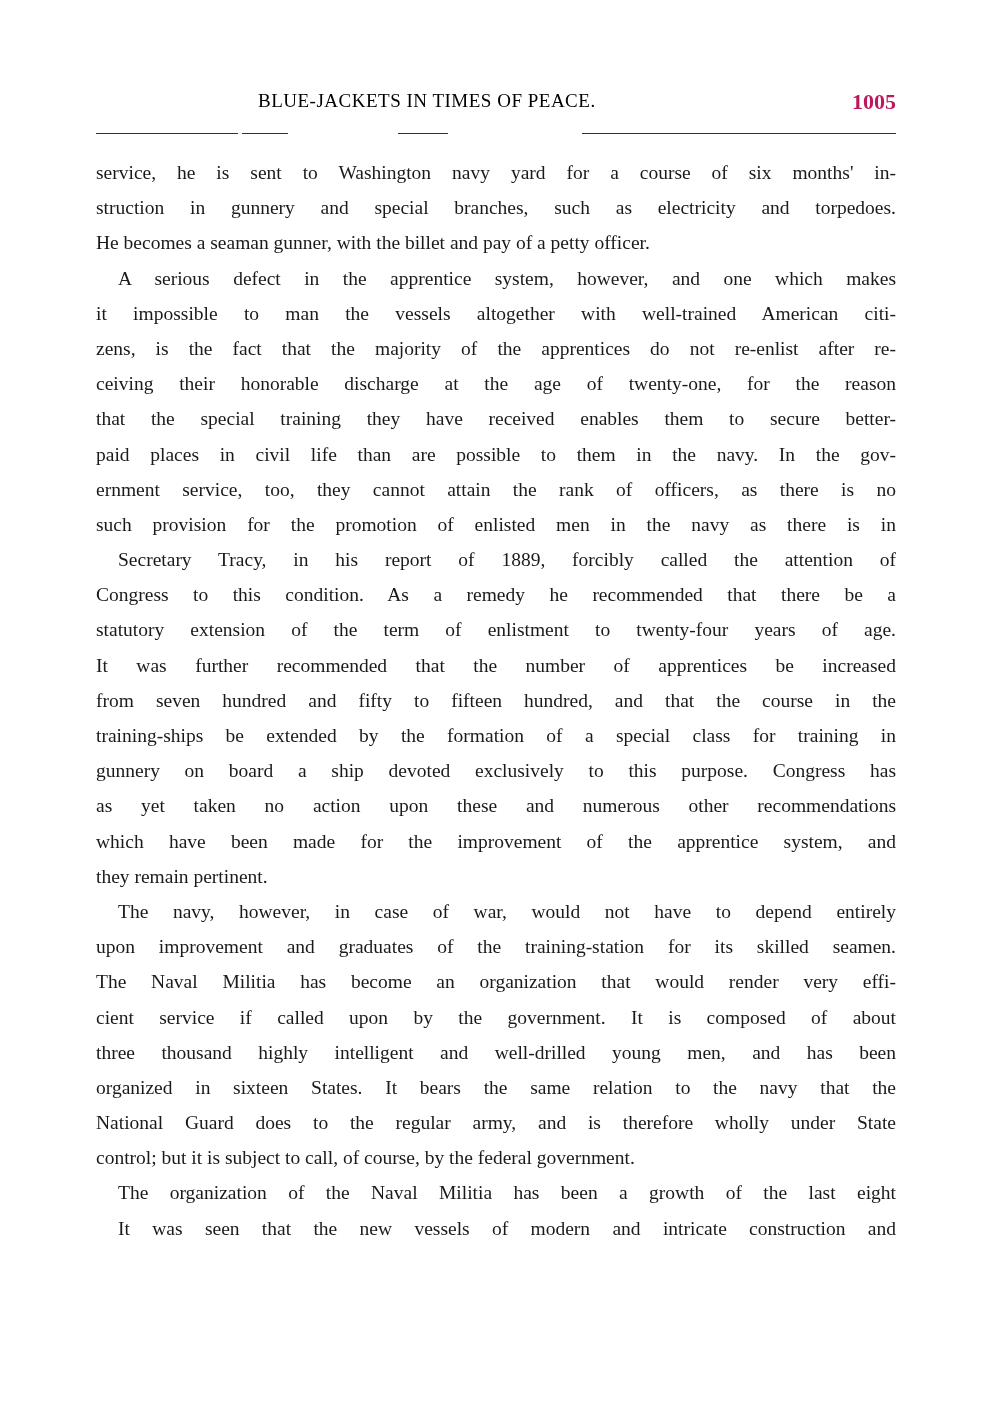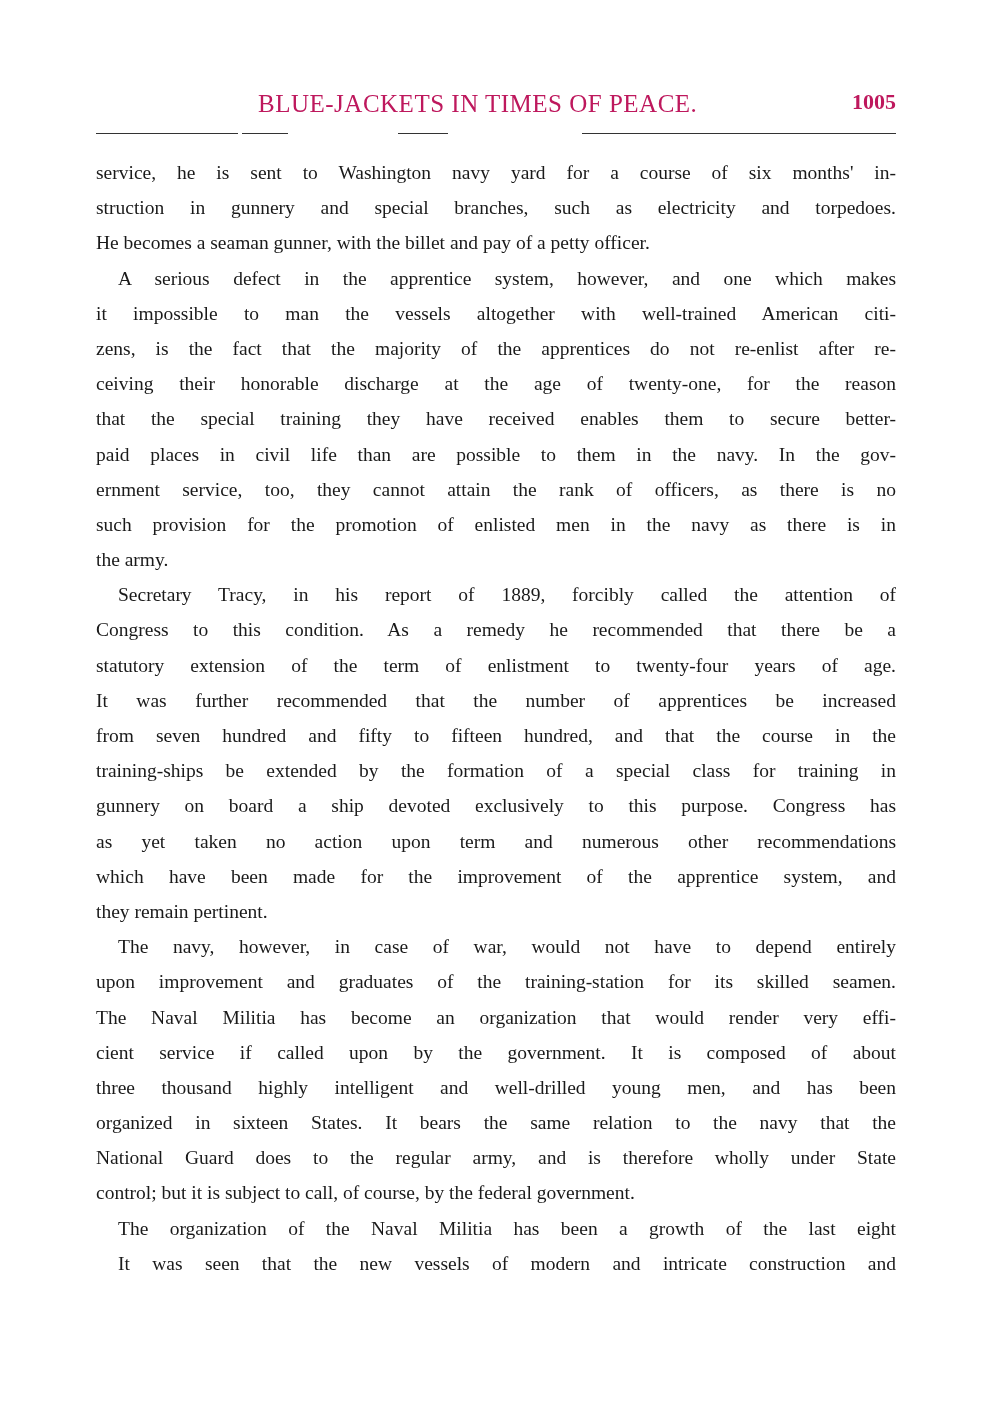--- a/index.html
+++ b/index.html
@@ -6,22 +6,22 @@
     body { width: 1000px; height: 1408px; position: relative; overflow: hidden; }
     .page {
       position: absolute; left: 0; top: 0; width: 1000px; height: 1408px;
       background: #ffffff; color: #1a1a1a;
       font-family: "Liberation Serif", "DejaVu Serif", serif;
     }
     .running-head {
       position: absolute; top: 90px; left: 96px; width: 800px; height: 30px;
     }
     .running-title {
-      position: absolute; left: 162px; top: 0; font-size: 25px; letter-spacing: 0.5px;
-      white-space: nowrap; color: #be185d;
+      position: absolute; left: 162px; top: 0; font-size: 19px; letter-spacing: 0.5px;
+      white-space: nowrap; color: #000000;
     }
     .page-number {
       position: absolute; right: 0; top: -1px; font-size: 22px; font-weight: bold; color: #be185d;
     }
     .rule {
       position: absolute; top: 133px; left: 96px; width: 800px; height: 2px;
     }
     .rule span {
       position: absolute; top: 0; height: 1px; background: #333;
     }
@@ -58,31 +58,30 @@
       </div>
       <div class="paragraph">
         <div class="line indent">A serious defect in the apprentice system, however, and one which makes</div>
         <div class="line">it impossible to man the vessels altogether with well-trained American citi-</div>
         <div class="line">zens, is the fact that the majority of the apprentices do not re-enlist after re-</div>
         <div class="line">ceiving their honorable discharge at the age of twenty-one, for the reason</div>
         <div class="line">that the special training they have received enables them to secure better-</div>
         <div class="line">paid places in civil life than are possible to them in the navy.   In the gov-</div>
         <div class="line">ernment service, too, they cannot attain the rank of officers, as there is no</div>
         <div class="line">such provision for the promotion of enlisted men in the navy as there is in</div>
-        <div class="line last">the army.</div>
       </div>
       <div class="paragraph">
         <div class="line indent">Secretary Tracy, in his report of 1889, forcibly called the attention of</div>
         <div class="line">Congress to this condition.   As a remedy he recommended that there be a</div>
         <div class="line">statutory extension of the term of enlistment to twenty-four years of age.</div>
         <div class="line">It was further recommended that the number of apprentices be increased</div>
         <div class="line">from seven hundred and fifty to fifteen hundred, and that the course in the</div>
         <div class="line">training-ships be extended by the formation of a special class for training in</div>
         <div class="line">gunnery on board a ship devoted exclusively to this purpose.   Congress has</div>
-        <div class="line">as yet taken no action upon term and numerous other recommendations</div>
+        <div class="line">as yet taken no action upon these and numerous other recommendations</div>
         <div class="line">which have been made for the improvement of the apprentice system, and</div>
         <div class="line last">they remain pertinent.</div>
       </div>
       <div class="paragraph">
         <div class="line indent">The navy, however, in case of war, would not have to depend entirely</div>
         <div class="line">upon improvement and graduates of the training-station for its skilled seamen.</div>
         <div class="line">The Naval Militia has become an organization that would render very effi-</div>
         <div class="line">cient service if called upon by the government.   It is composed of about</div>
         <div class="line">three thousand highly intelligent and well-drilled young men, and has been</div>
         <div class="line">organized in sixteen States.   It bears the same relation to the navy that the</div>

